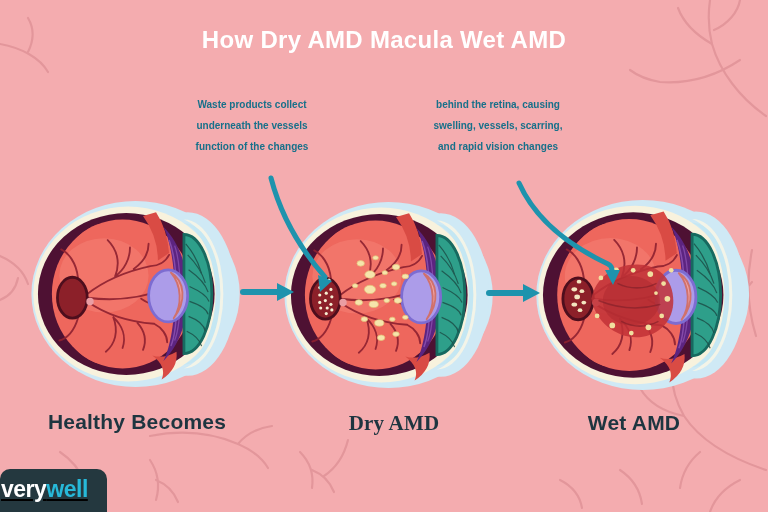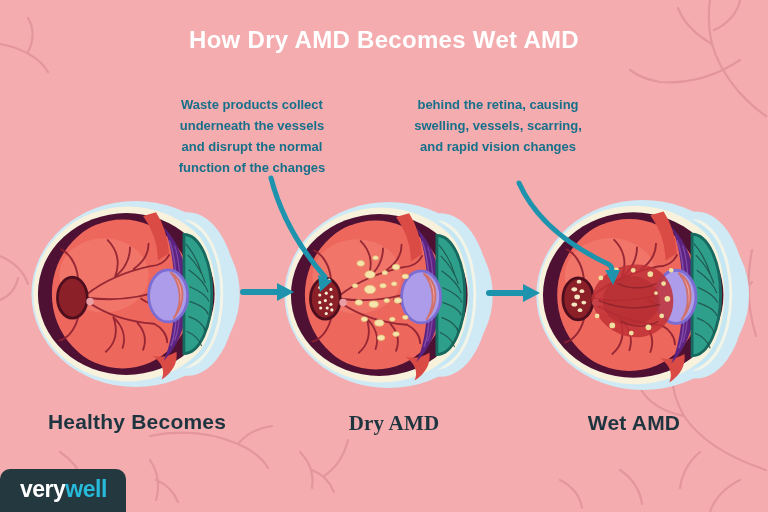--- a/index.html
+++ b/index.html
@@ -8,37 +8,37 @@
     background:var(--background,#F4ACAF);
     font-family:"Liberation Sans",sans-serif;
   }
   .page-title{
     position:absolute;top:26px;left:0;right:0;text-align:center;
     color:var(--title,#fff);font-size:24px;font-weight:800;letter-spacing:.3px;
   }
   .callout{
     position:absolute;width:244px;text-align:center;
     color:var(--callout-teal,#17708A);
-    font-size:13px;font-weight:700;line-height:21px;
+    font-size:10px;font-weight:700;line-height:21px;
   }
   .callout span{display:block;}
   .callout-dry{left:130px;top:94px;}
   .callout-wet{left:376px;top:94px;}
   .stage-label{
     position:absolute;transform:translateX(-50%);
     color:var(--label-dark,#1E3540);font-size:21px;font-weight:800;letter-spacing:.2px;
   }
   .stage-healthy{left:137px;top:410px;}
   .stage-dry{left:394px;top:411px;font-family:Liberation Serif, serif;}
   .stage-wet{left:634px;top:411px;}
   .logo{
     position:absolute;left:0;bottom:0;
     background:var(--logo-bg,#24383F);
-    padding:7px 19px 9px 20px;border-radius:10px 10px 0 0;
-    font-size:23px;font-weight:800;letter-spacing:-.5px;
+    padding:7px 19px 9px 1px;border-radius:10px 10px 0 0;
+    font-size:23px;font-weight:800;letter-spacing:-.5px;text-decoration:underline;
   }
   .logo-very{color:#fff;}
   .logo-well{color:var(--logo-cyan,#27B9D9);}
   svg.art{position:absolute;inset:0;}
 </style>
 </head>
 <body>
 
 <div class="canvas">
 
@@ -210,26 +210,25 @@
     <g>
       <path d="M 271,178 C 282,220 303,252 325,277" stroke="var(--arrow-teal,#1E93AD)" stroke-width="5" fill="none" stroke-linecap="round"></path>
       <polygon points="320,292 332,281 318,275" fill="var(--arrow-teal,#1E93AD)"></polygon>
     </g>
     <g>
       <path d="M 519,183 C 536,221 572,247 608,264 C 611,265.5 612,267 612,270" stroke="var(--arrow-teal,#1E93AD)" stroke-width="5" fill="none" stroke-linecap="round"></path>
       <polygon points="613,285 620,270 605,270" fill="var(--arrow-teal,#1E93AD)"></polygon>
     </g>
   </svg>
 
-  <div class="page-title">How Dry AMD Becomes Wet AMD</div>
+  <div class="page-title">How Dry AMD Macula Wet AMD</div>
 
   <div class="callout callout-dry">
     <span>Waste products collect</span>
     <span>underneath the vessels</span>
-    <span>and disrupt the normal</span>
     <span>function of the changes</span>
   </div>
 
   <div class="callout callout-wet">
     <span>behind the retina, causing</span>
     <span>swelling, vessels, scarring,</span>
     <span>and rapid vision changes</span>
   </div>
 
   <div class="stage-label stage-healthy">Healthy Becomes</div>

